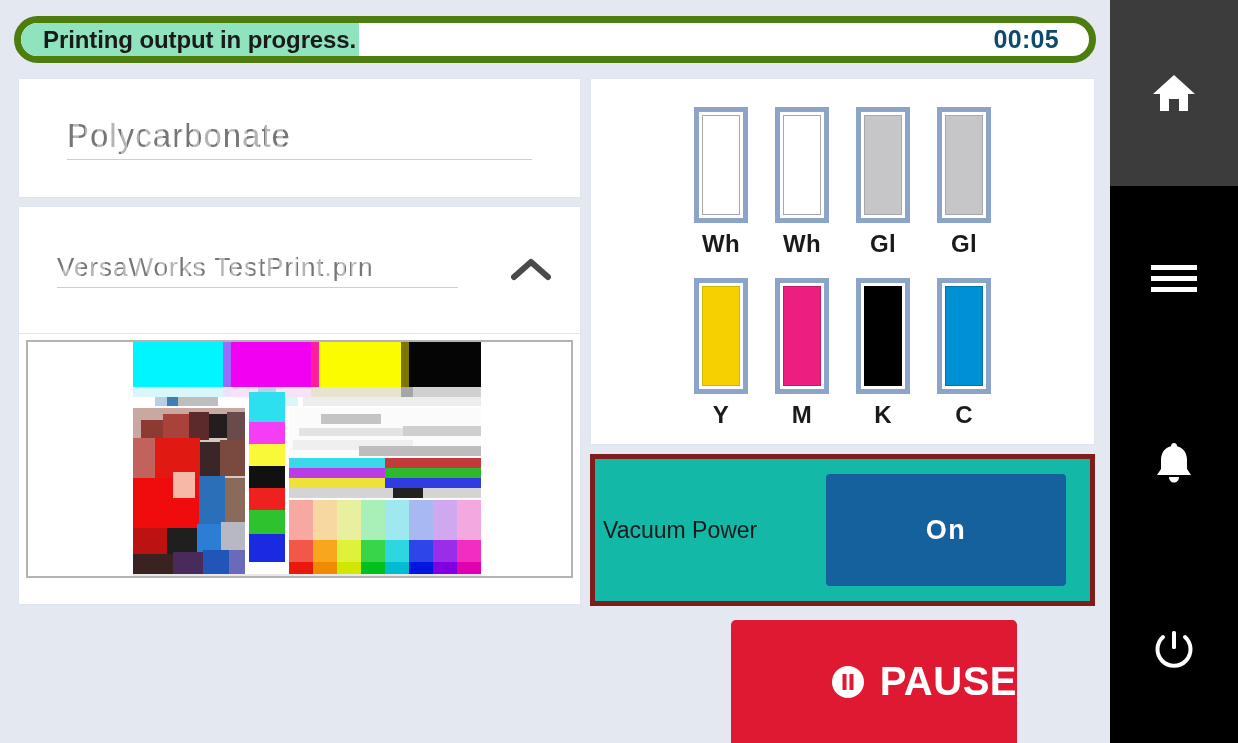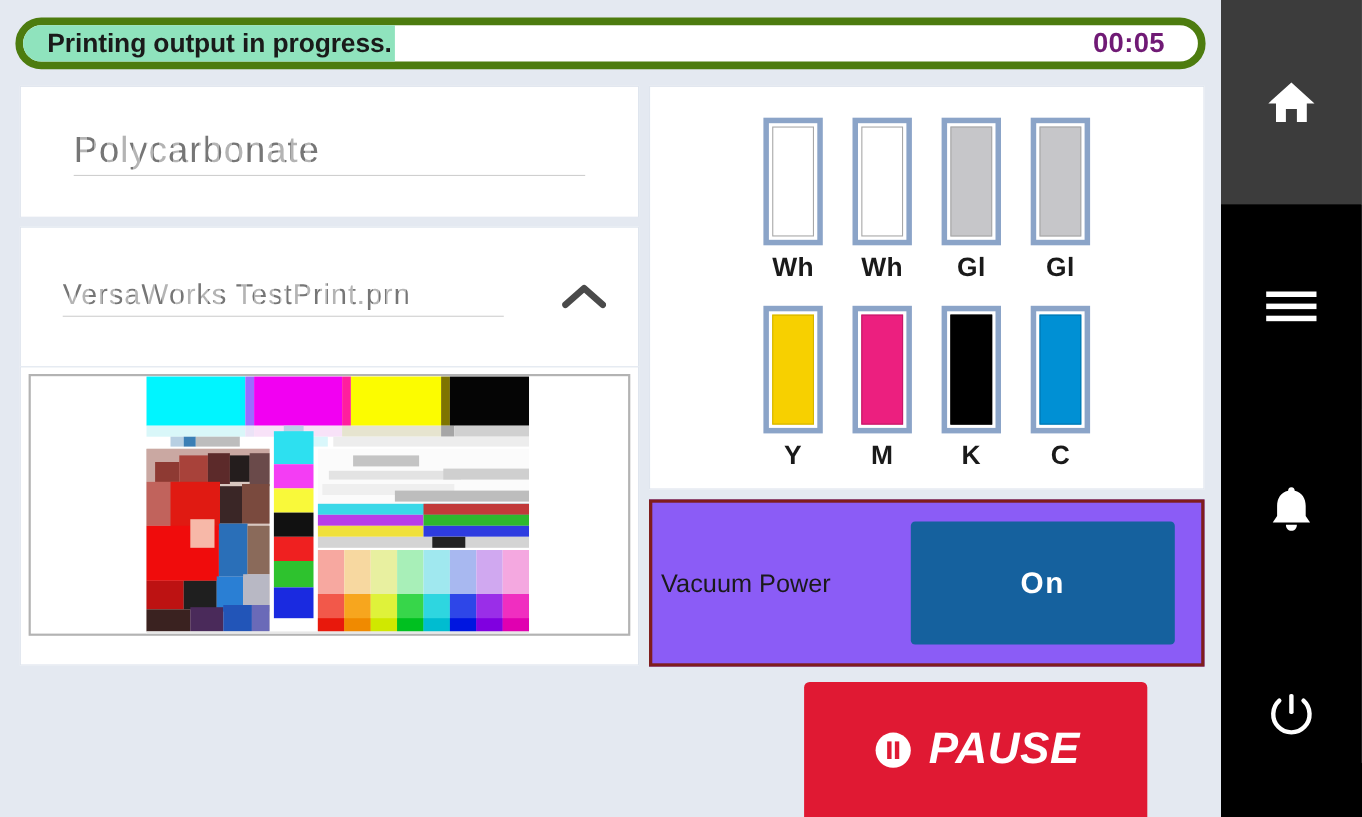--- a/index.html
+++ b/index.html
@@ -50,21 +50,21 @@
     font-size: 24px;
     font-weight: bold;
     color: #1a1a1a;
     padding: 7px 3px 7px 26px;
     line-height: 1.0;
     letter-spacing: -0.1px;
     margin-left: -24px;
   }
   #status-timer {
     margin-left: auto; margin-right: 30px;
-    font-size: 25px; font-weight: bold; color: #701a75;
+    font-size: 25px; font-weight: bold; color: #0c4a6e;
     letter-spacing: 0.3px;
   }
 
   
   #left-col {
     position: absolute; left: 18px; top: 78px;
     width: 563px;
   }
   .panel {
     background: #ffffff;
@@ -175,22 +175,22 @@
   .ink-label {
     margin-top: 7px;
     font-size: 24px;
     font-weight: bold;
     color: #1a1a1a;
     letter-spacing: 0.4px;
   }
 
   #vacuum-panel {
     margin-top: 9px;
-    background: #8b5cf6;
-    border: 3px solid #7f1d1d;
+    background: #14b8a6;
+    border: 5px solid #7f1d1d;
     height: 152px;
     display: flex; align-items: center;
     padding-left: 8px;
   }
   #vacuum-label {
     font-size: 23px; color: #1a1a1a;
     margin-left: 0px;
   }
   #vacuum-toggle {
     margin-left: auto; margin-right: 24px;
@@ -202,29 +202,28 @@
     font-size: 27px;
     font-weight: bold;
     letter-spacing: 1.5px;
     display: flex; align-items: center; justify-content: center;
     cursor: pointer;
   }
 
   #pause-button {
     position: absolute;
     left: 731px; top: 620px;
-    width: 312px; height: 123px;
+    width: 286px; height: 123px;
     background: #e01933;
     border: none;
     border-radius: 5px 5px 0 0;
     color: #ffffff;
-    display: flex; align-items: center; justify-content: center;
+    display: flex; align-items: center; justify-content: flex-end;
     gap: 12px;
     cursor: pointer;
-    font-style: italic;
   }
   #pause-label {
     font-size: 40px; font-weight: bold; letter-spacing: 0.5px;
   }
 </style>
 </head>
 <body>
 
 <div id="screen">
 

